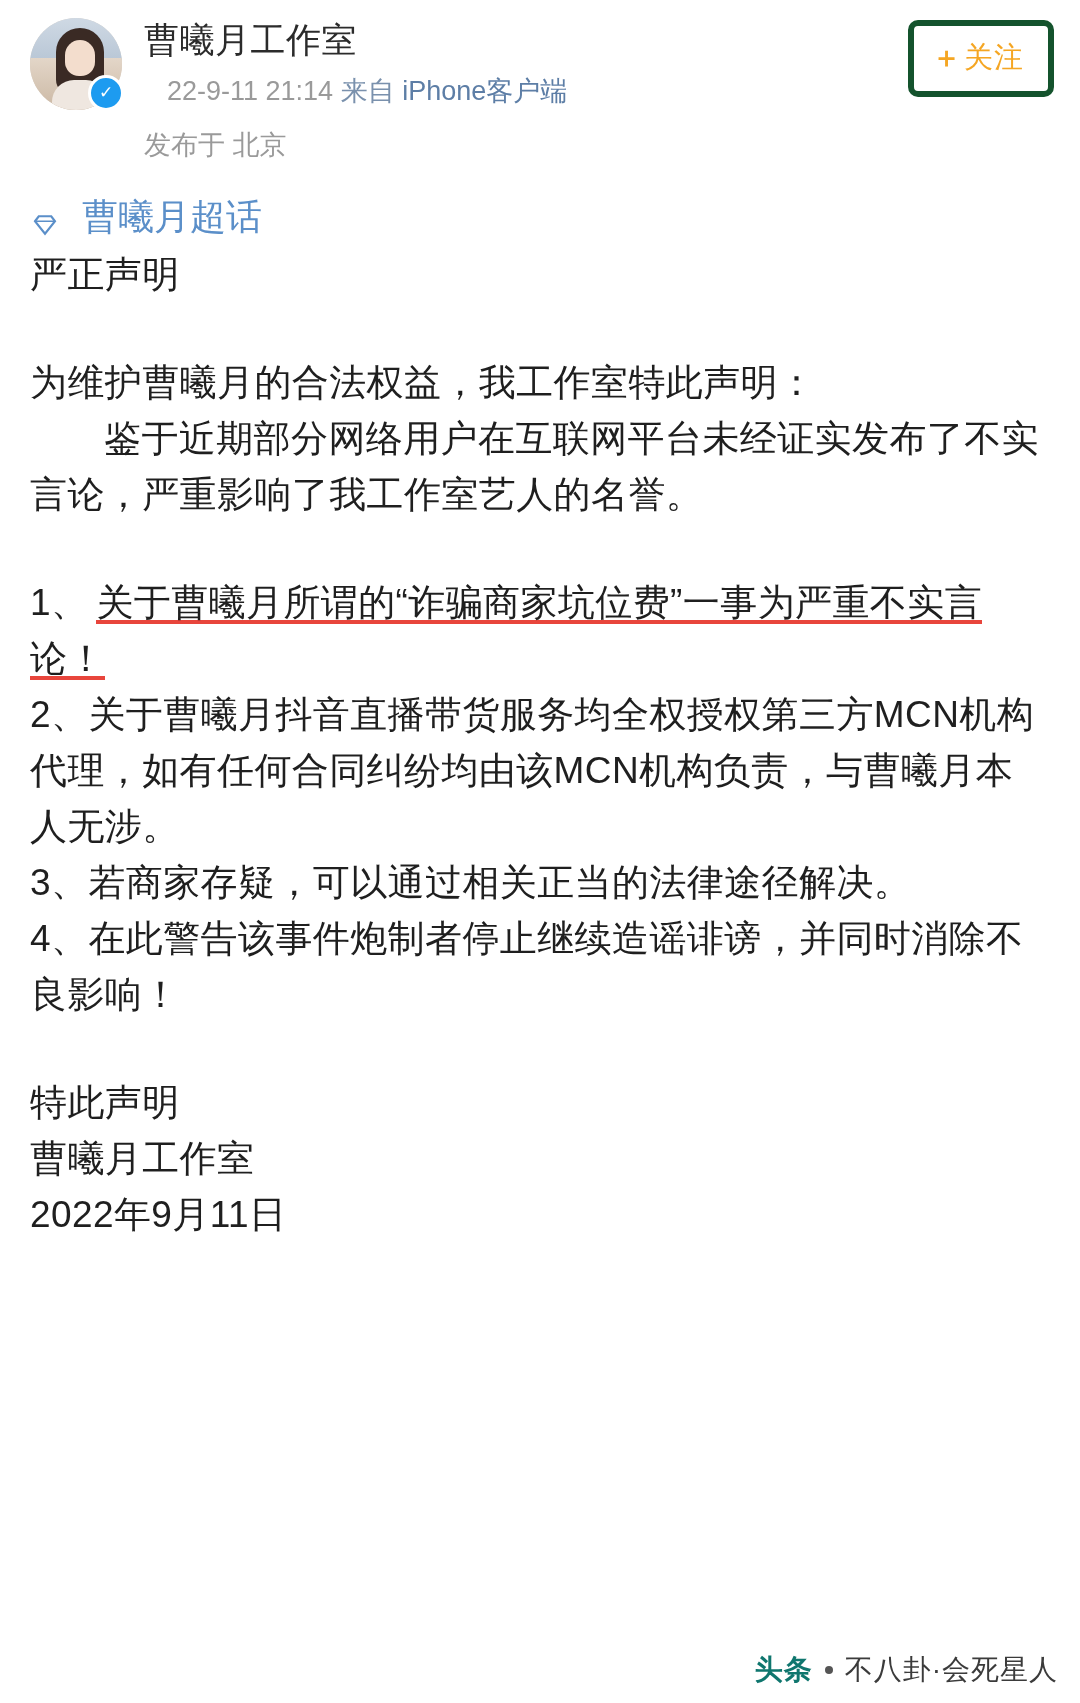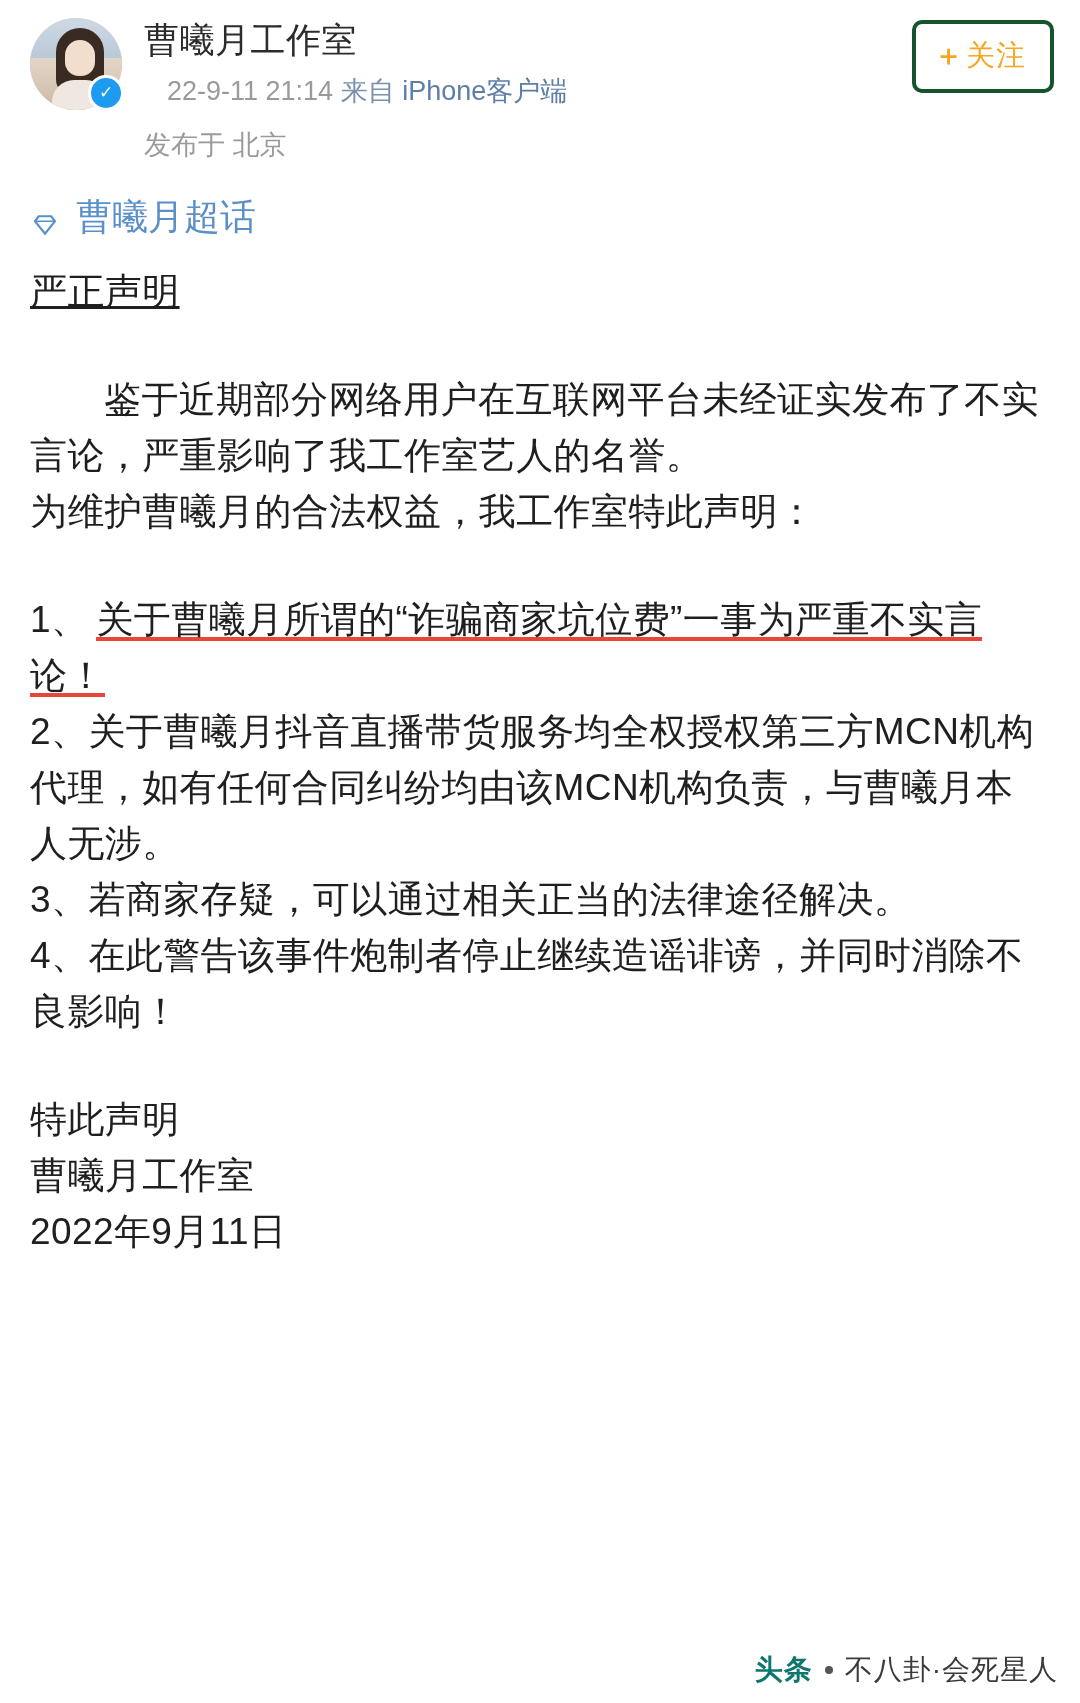--- a/index.html
+++ b/index.html
@@ -113,21 +113,21 @@
   .meta-line2 {
     font-size: 27px;
     line-height: 40px;
     color: #9a9a9a;
     margin-top: 14px;
   }
   .follow-btn {
     position: absolute;
     right: 26px;
     top: 20px;
-    border: 4px solid #14532d;
+    border: 6px solid #14532d;
     color: #f5a623;
     border-radius: 10px;
     font-size: 29px;
     padding: 12px 24px 13px 18px;
     background: #fff;
     white-space: nowrap;
     letter-spacing: 1px;
   }
   .follow-btn .plus {
     font-weight: bold;
@@ -138,36 +138,35 @@
   .post-body {
     padding: 0 30px;
     margin-top: 26px;
   }
   .topic-link {
     color: #5b8fc9;
     font-size: 36px;
     line-height: 52px;
     display: flex;
     align-items: center;
-    gap: 16px;
+    gap: 22px;
   }
   .topic-icon {
     display: inline-block;
     width: 30px;
     height: 30px;
   }
   .para {
     font-size: 37px;
     line-height: 56px;
     color: #1f1f1f;
     letter-spacing: 0.4px;
   }
   .title-line {
-    margin-top: 21px;
-    text-decoration: underline;
+    margin-top: 4px;
   }
   .blank-line {
     height: 52px;
   }
   .indent {
     text-indent: 2em;
   }
   .hl {
     position: relative;
     display: inline;
@@ -247,22 +246,22 @@
         <path d="M4 9h16" fill="none" stroke="#5b8fc9" stroke-width="1.2"></path>
       </svg>
     </span>
     <span>曹曦月超话</span>
   </div>
 
   <div class="para title-line">严正声明</div>
 
   <div class="blank-line"></div>
 
+  <div class="para">为维护曹曦月的合法权益，我工作室特此声明：</div>
   <div class="para indent">鉴于近期部分网络用户在互联网平台未经证实发布了不实言论，严重影响了我工作室艺人的名誉。</div>
-  <div class="para">为维护曹曦月的合法权益，我工作室特此声明：</div>
 
   <div class="blank-line"></div>
 
   <div class="para">
     <span>1、</span><span class="hl">关于曹曦月所谓的“诈骗商家坑位费”一事为严重不实言论！</span>
   </div>
   <div class="para">
     <span>2、</span><span>关于曹曦月抖音直播带货服务均全权授权第三方MCN机构代理，如有任何合同纠纷均由该MCN机构负责，与曹曦月本人无涉。</span>
   </div>
   <div class="para">

